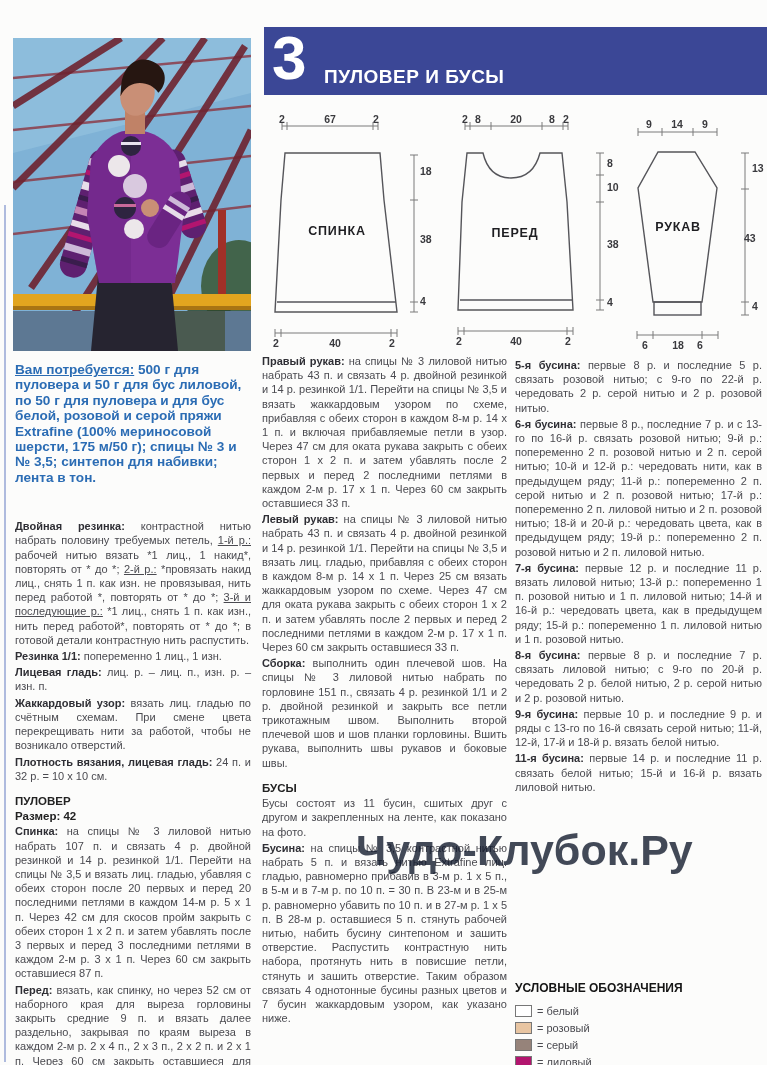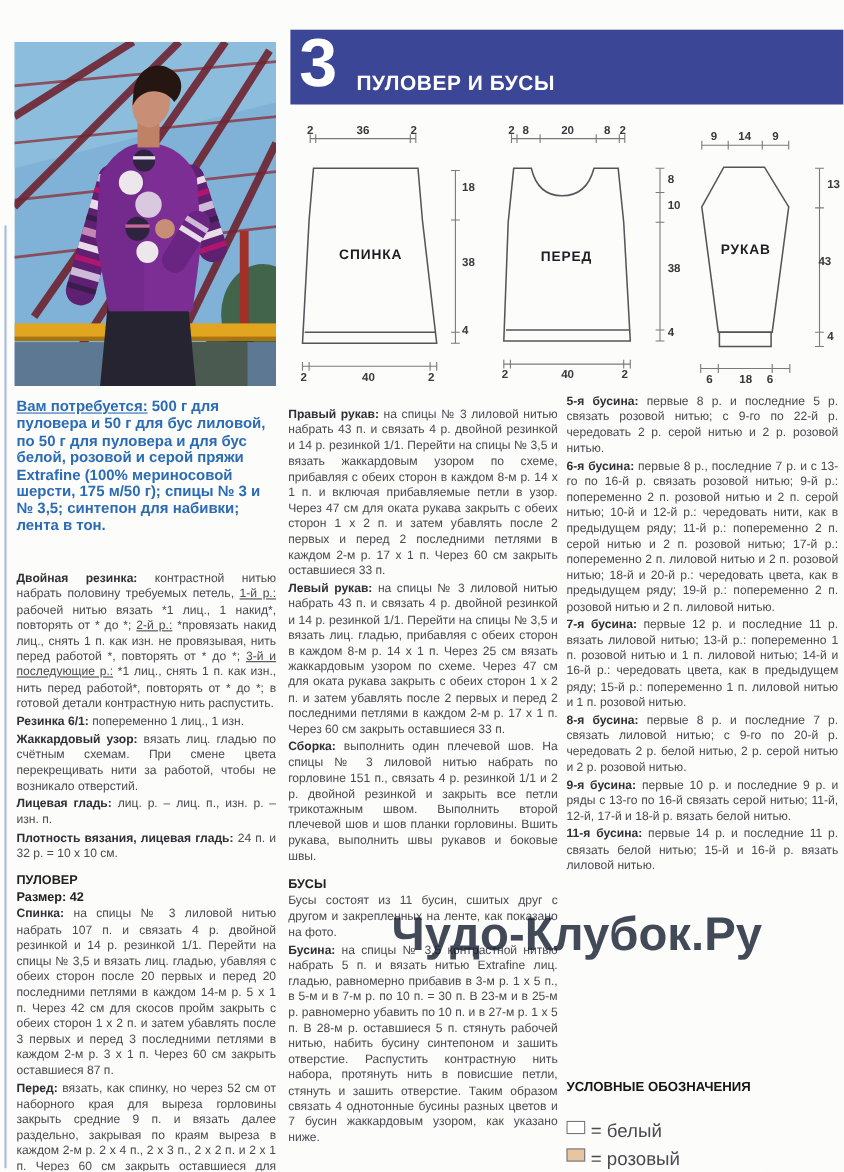--- a/index.html
+++ b/index.html
@@ -21,22 +21,22 @@
   
   .col{position:absolute;font-size:11px;line-height:14.2px;text-align:justify;}
   .col p{margin:0 0 2px;}
   b.lead{color:#2f2f35;}
   .intro{font-size:13.6px;line-height:15.4px;font-weight:700;color:#2b6cb4;margin:0 0 34px !important;text-align:left;}
   .u{text-decoration:underline;}
   .h1{font-size:11.5px;font-weight:700;color:#222;margin:11px 0 1px !important;text-align:left;}
   .h1.tight{margin:0 0 1px !important;}
   
   .legend{position:absolute;left:515px;top:981px;width:250px;}
-  .legend .ltitle{font-size:12px;font-weight:700;color:#151515;margin-bottom:24px;}
-  .lrow{display:flex;align-items:flex-start;margin-bottom:5px;font-size:17px;color:#4a4a50;}
+  .legend .ltitle{font-size:12px;font-weight:700;color:#151515;margin-bottom:10px;}
+  .lrow{display:flex;align-items:flex-start;margin-bottom:5px;font-size:11px;color:#4a4a50;}
   .sw{display:inline-block;width:15px;height:10px;border:1px solid #777;margin-right:5px;}
   
   .wm{position:absolute;left:356px;top:826px;font-size:43px;font-weight:800;opacity:.78;
       letter-spacing:0;pointer-events:none;z-index:5;white-space:nowrap;}
 </style>
 </head>
 <body>
 
 <div class="page">
 
@@ -136,21 +136,21 @@
           <line x1="19" y1="217" x2="19" y2="225"></line>
         <line x1="129" y1="217" x2="129" y2="225"></line>
           <line x1="135" y1="217" x2="135" y2="225"></line>
       </g>
       <g stroke="#55555a" stroke-width="1.4" fill="none">
         <path d="M23,41 L118,41 L122,88 L135,200 L13,200 L19,88 Z"></path>
         <line x1="15" y1="190" x2="134" y2="190"></line>
       </g>
     </svg>
     <span class="m" style="left:14px;top:1px;width:12px;">2</span>
-    <span class="m" style="left:54px;top:1px;width:28px;">36</span>
+    <span class="m" style="left:54px;top:1px;width:28px;">67</span>
     <span class="m" style="left:108px;top:1px;width:12px;">2</span>
     <span class="m" style="left:158px;top:53px;">18</span>
     <span class="m" style="left:158px;top:121px;">38</span>
     <span class="m" style="left:158px;top:183px;">4</span>
     <span class="m" style="left:8px;top:225px;width:12px;">2</span>
     <span class="m" style="left:60px;top:225px;width:26px;">40</span>
     <span class="m" style="left:124px;top:225px;width:12px;">2</span>
     <span class="dlabel" style="left:30px;top:112px;width:90px;">СПИНКА</span>
   </div>
 
@@ -230,31 +230,31 @@
     <span class="m" style="left:40px;top:227px;width:20px;">18</span>
     <span class="m" style="left:66px;top:227px;width:12px;">6</span>
     <span class="dlabel" style="left:6px;top:108px;width:88px;">РУКАВ</span>
   </div>
 
   <div class="col" style="left:15px;top:362px;width:236px;">
     <p class="intro"><b class="u">Вам потребуется:</b><span> 500 г для пуловера и 50 г для бус лиловой, по 50 г для пуловера и для бус белой, розовой и серой пряжи Extrafine (100% мериносовой шерсти, 175 м/50 г); спицы № 3 и № 3,5; синтепон для набивки; лента в тон.</span></p>
     <p>
       <b class="lead">Двойная резинка:</b><span> контрастной нитью набрать половину требуемых петель, </span><span class="u">1-й р.:</span><span> рабочей нитью вязать *1 лиц., 1 накид*, повторять от * до *; </span><span class="u">2-й р.:</span><span> *провязать накид лиц., снять 1 п. как изн. не провязывая, нить перед работой *, повторять от * до *; </span><span class="u">3-й и последующие р.:</span><span> *1 лиц., снять 1 п. как изн., нить перед работой*, повторять от * до *; в готовой детали контрастную нить распустить.</span>
     </p>
-    <p><b class="lead">Резинка 6/1:</b><span> попеременно 1 лиц., 1 изн.</span></p>
+    <p><b class="lead">Резинка 1/1:</b><span> попеременно 1 лиц., 1 изн.</span></p>
+    <p><b class="lead">Лицевая гладь:</b><span> лиц. р. – лиц. п., изн. р. – изн. п.</span></p>
     <p><b class="lead">Жаккардовый узор:</b><span> вязать лиц. гладью по счётным схемам. При смене цвета перекрещивать нити за работой, чтобы не возникало отверстий.</span></p>
-    <p><b class="lead">Лицевая гладь:</b><span> лиц. р. – лиц. п., изн. р. – изн. п.</span></p>
     <p><b class="lead">Плотность вязания, лицевая гладь:</b><span> 24 п. и 32 р. = 10 x 10 см.</span></p>
     <p class="h1">ПУЛОВЕР</p>
     <p class="h1 tight">Размер: 42</p>
     <p><b class="lead">Спинка:</b><span> на спицы № 3 лиловой нитью набрать 107 п. и связать 4 р. двойной резинкой и 14 р. резинкой 1/1. Перейти на спицы № 3,5 и вязать лиц. гладью, убавляя с обеих сторон после 20 первых и перед 20 последними петлями в каждом 14-м р. 5 x 1 п. Через 42 см для скосов пройм закрыть с обеих сторон 1 x 2 п. и затем убавлять после 3 первых и перед 3 последними петлями в каждом 2-м р. 3 x 1 п. Через 60 см закрыть оставшиеся 87 п.</span></p>
     <p><b class="lead">Перед:</b><span> вязать, как спинку, но через 52 см от наборного края для выреза горловины закрыть средние 9 п. и вязать далее раздельно, закрывая по краям выреза в каждом 2-м р. 2 x 4 п., 2 x 3 п., 2 x 2 п. и 2 x 1 п. Через 60 см закрыть оставшиеся для каждого плеча 18 п.</span></p>
   </div>
 
-  <div class="col" style="left:262px;top:370px;width:245px;">
+  <div class="col" style="left:262px;top:354px;width:245px;">
     <p><b class="lead">Правый рукав:</b><span> на спицы № 3 лиловой нитью набрать 43 п. и связать 4 р. двойной резинкой и 14 р. резинкой 1/1. Перейти на спицы № 3,5 и вязать жаккардовым узором по схеме, прибавляя с обеих сторон в каждом 8-м р. 14 x 1 п. и включая прибавляемые петли в узор. Через 47 см для оката рукава закрыть с обеих сторон 1 x 2 п. и затем убавлять после 2 первых и перед 2 последними петлями в каждом 2-м р. 17 x 1 п. Через 60 см закрыть оставшиеся 33 п.</span></p>
     <p><b class="lead">Левый рукав:</b><span> на спицы № 3 лиловой нитью набрать 43 п. и связать 4 р. двойной резинкой и 14 р. резинкой 1/1. Перейти на спицы № 3,5 и вязать лиц. гладью, прибавляя с обеих сторон в каждом 8-м р. 14 x 1 п. Через 25 см вязать жаккардовым узором по схеме. Через 47 см для оката рукава закрыть с обеих сторон 1 x 2 п. и затем убавлять после 2 первых и перед 2 последними петлями в каждом 2-м р. 17 x 1 п. Через 60 см закрыть оставшиеся 33 п.</span></p>
     <p><b class="lead">Сборка:</b><span> выполнить один плечевой шов. На спицы № 3 лиловой нитью набрать по горловине 151 п., связать 4 р. резинкой 1/1 и 2 р. двойной резинкой и закрыть все петли трикотажным швом. Выполнить второй плечевой шов и шов планки горловины. Вшить рукава, выполнить швы рукавов и боковые швы.</span></p>
     <p class="h1">БУСЫ</p>
     <p><span>Бусы состоят из 11 бусин, сшитых друг с другом и закрепленных на ленте, как показано на фото.</span></p>
     <p><b class="lead">Бусина:</b><span> на спицы № 3,5 контрастной нитью набрать 5 п. и вязать нитью Extrafine лиц. гладью, равномерно прибавив в 3-м р. 1 x 5 п., в 5-м и в 7-м р. по 10 п. = 30 п. В 23-м и в 25-м р. равномерно убавить по 10 п. и в 27-м р. 1 x 5 п. В 28-м р. оставшиеся 5 п. стянуть рабочей нитью, набить бусину синтепоном и зашить отверстие. Распустить контрастную нить набора, протянуть нить в повисшие петли, стянуть и зашить отверстие. Таким образом связать 4 однотонные бусины разных цветов и 7 бусин жаккардовым узором, как указано ниже.</span></p>
   </div>
 
   <div class="col" style="left:515px;top:358px;width:247px;">
     <p><b class="lead">5-я бусина:</b><span> первые 8 р. и последние 5 р. связать розовой нитью; с 9-го по 22-й р. чередовать 2 р. серой нитью и 2 р. розовой нитью.</span></p>

